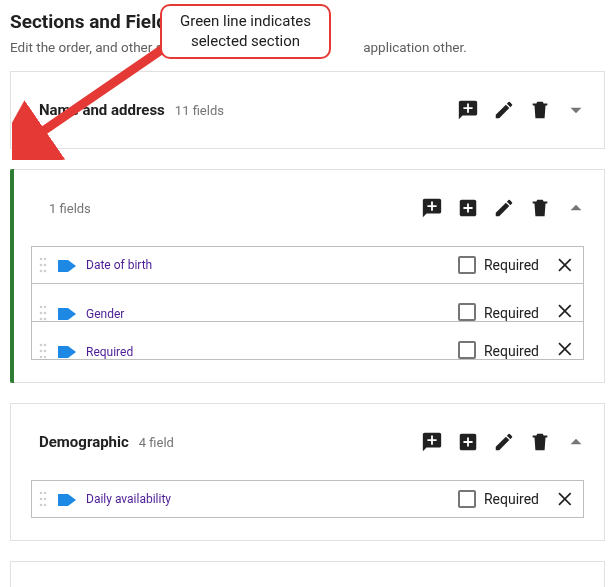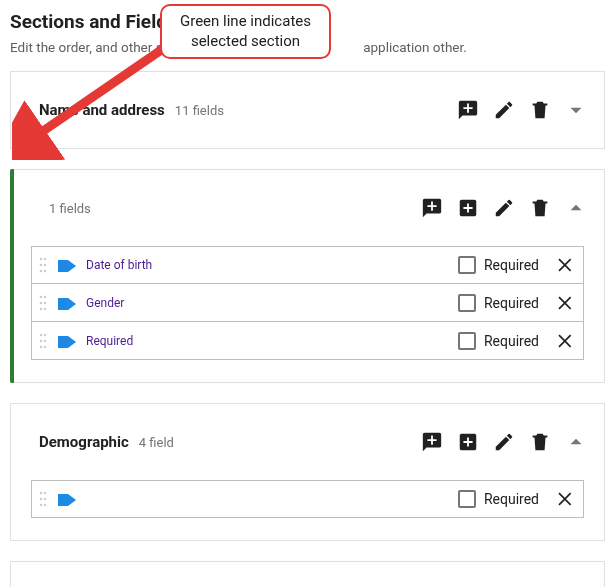--- a/index.html
+++ b/index.html
@@ -68,21 +68,21 @@
     padding: 0 20px 22px 20px;
   }
   .field-row {
     display: flex;
     align-items: center;
     border: 1px solid #bdbdbd;
     height: 38px;
     background: #fff;
     position: relative;
   }
-  .field-row + .field-row { border-top: none; }
+  .field-row + .field-row { border-top: none; align-items: flex-end; }
   .drag {
     width: 18px;
     display: flex;
     align-items: center;
     justify-content: center;
     color: #cfcfcf;
     font-size: 12px;
     letter-spacing: 1px;
     cursor: grab;
     padding-left: 4px;
@@ -326,20 +326,21 @@
           <span class="drag">
             <svg viewBox="0 0 10 16" fill="currentColor">
               <use href="#i-drag"></use>
             </svg>
           </span>
           <span class="tag-icon">
             <svg viewBox="0 0 22 14" fill="#1e88e5">
               <use href="#i-tag"></use>
             </svg>
           </span>
+          <span class="field-label">Daily availability</span>
           <span class="spacer"></span>
           <span class="checkbox"></span>
           <span class="req-label">Required</span>
           <span class="remove">
             <svg viewBox="0 0 24 24" fill="#212121">
               <use href="#i-close"></use>
             </svg>
           </span>
         </div>
       </div>

